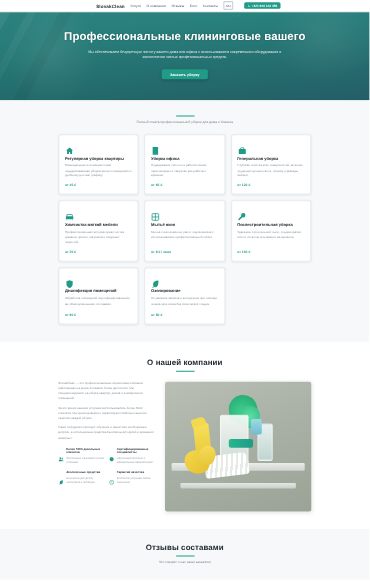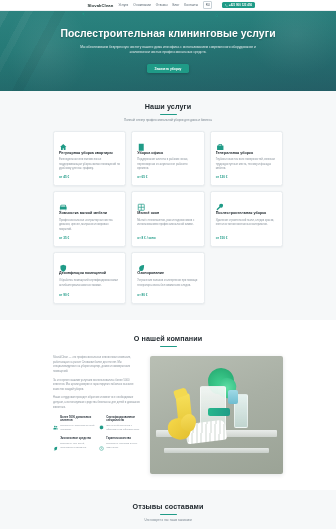--- a/index.html
+++ b/index.html
@@ -366,28 +366,27 @@
               <path d="M6.6 10.8a15 15 0 006.6 6.6l2.2-2.2a1 1 0 011-.25 11 11 0 003.5.6 1 1 0 011 1V20a1 1 0 01-1 1A17 17 0 013 4a1 1 0 011-1h3.5a1 1 0 011 1 11 11 0 00.6 3.5 1 1 0 01-.25 1z"></path>
             </svg>
         </span>
         <span>+421 900 123 456</span>
       </span>
     </div>
   </div>
 
   <div class="hero">
     <div class="hero-inner">
-      <div class="hero-title">Послестроительная клининговые услуги</div>
+      <div class="hero-title">Профессиональные клининговые вашего</div>
       <div class="hero-sub">Мы обеспечиваем безупречную чистоту вашего дома или офиса с использованием современного оборудования и экологически чистых профессиональных средств.</div>
       <div class="hero-btn">Заказать уборку</div>
     </div>
   </div>
 
   <div class="services">
-    <div class="sec-title">Наши услуги</div>
     <div class="sec-rule"></div>
     <div class="sec-sub">Полный спектр профессиональной уборки для дома и бизнеса</div>
 
     <div class="grid">
 
       <div class="card">
         <span class="card-ic">
           <svg viewBox="0 0 24 24" fill="currentColor">
               <path d="M12 3l9 8h-2.6v9h-5v-5.5h-2.8V20h-5v-9H3z"></path>
             </svg>

